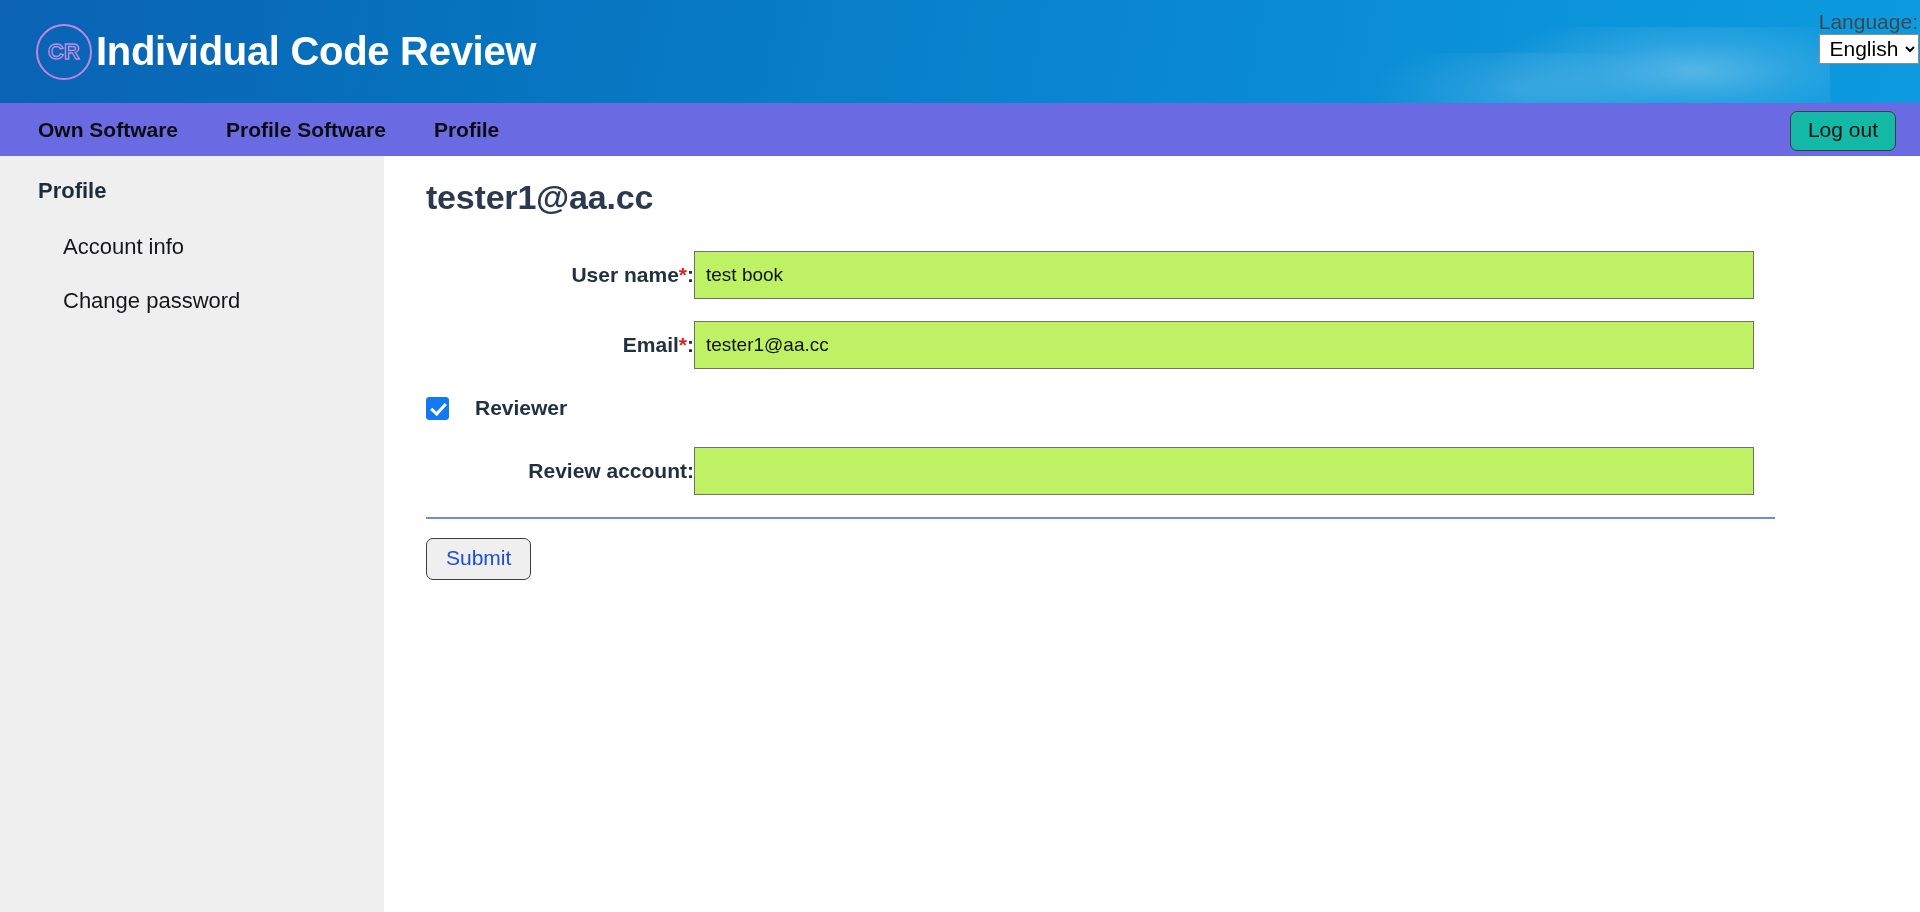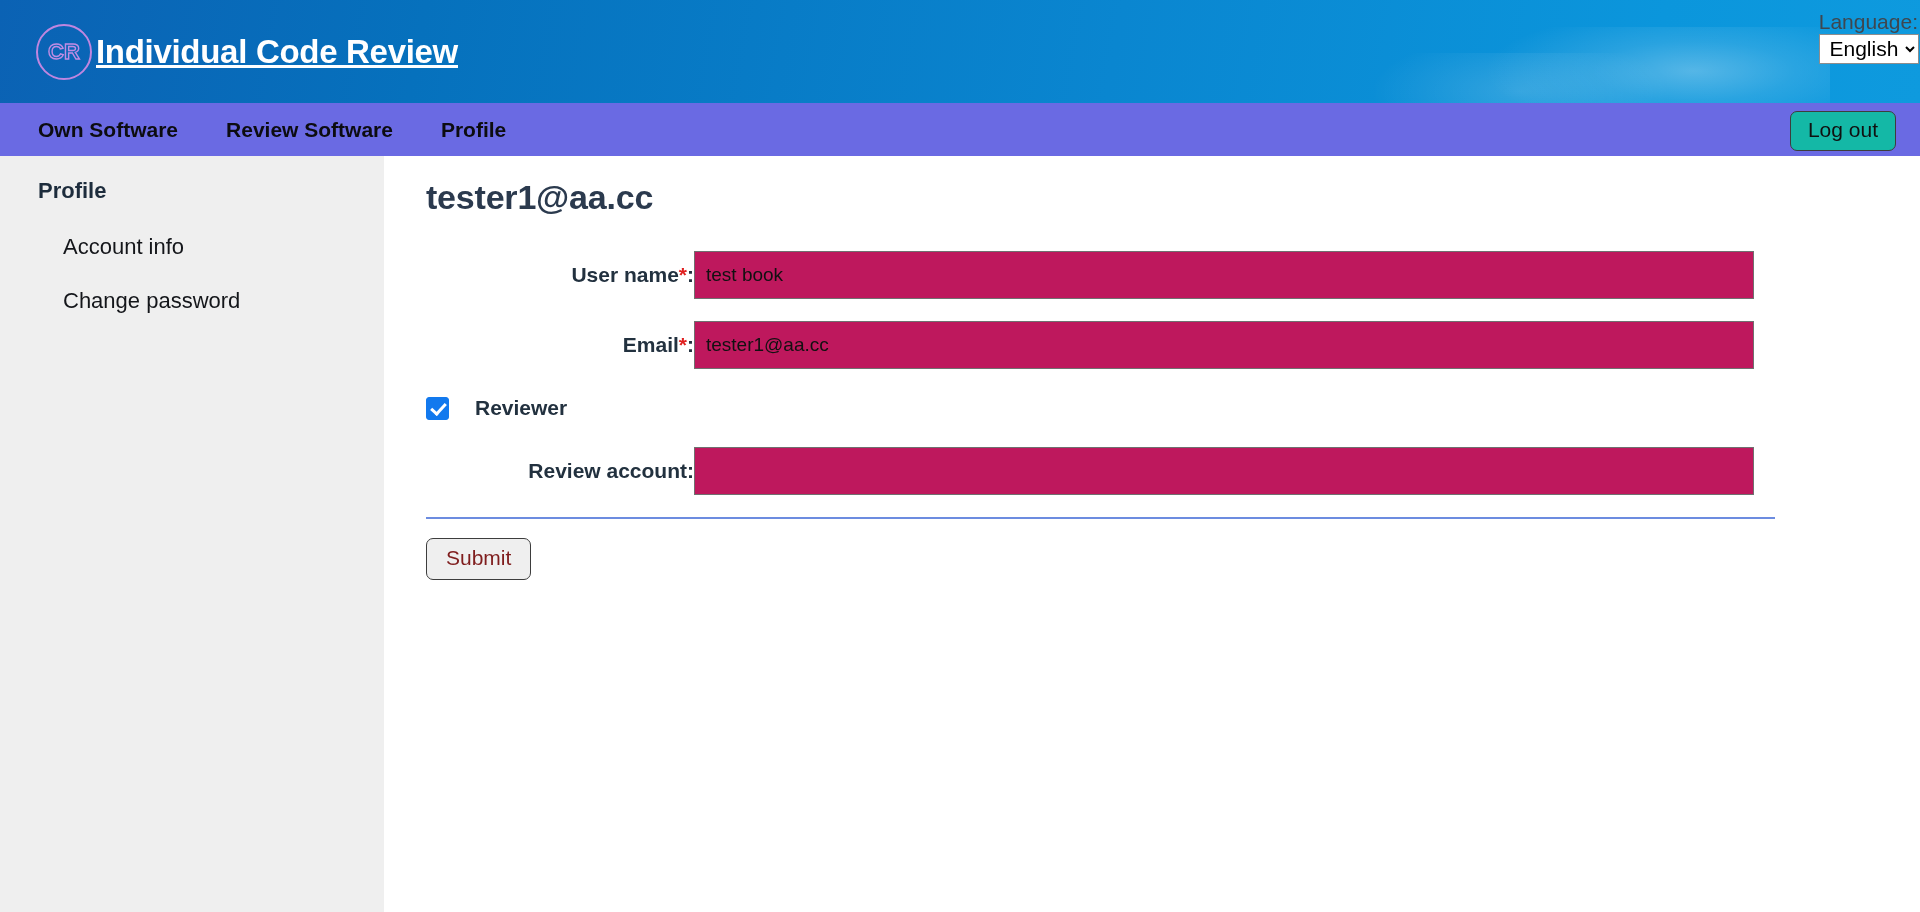--- a/index.html
+++ b/index.html
@@ -55,25 +55,24 @@
     border-radius: 50%;
     border: 2px solid #bf86e0;
     display: flex;
     align-items: center;
     justify-content: center;
     flex: none;
   }
   .logo-circle svg { display: block; }
   .brand-title {
     color: #ffffff;
-    font-size: 33px;
+    font-size: 40px;
     font-weight: bold;
     letter-spacing: -0.3px;
     white-space: nowrap;
-    text-decoration: underline;
   }
 
   .lang-wrap {
     position: absolute;
     right: 0px;
     top: 10px;
     display: flex;
     align-items: center;
     gap: 0px;
     white-space: nowrap;
@@ -201,21 +200,21 @@
   }
   .form-input {
     font-family: "Liberation Sans", sans-serif;
     font-size: 19px;
     color: #111111;
     width: 1060px;
     height: 48px;
     border: 1px solid #707070;
     border-radius: 0;
     padding: 0 11px;
-    background: #be185d;
+    background: #bef264;
     outline: none;
   }
 
   .check-row {
     display: flex;
     align-items: center;
     margin-bottom: 22px;
     padding-left: 5px;
     height: 34px;
   }
@@ -258,21 +257,21 @@
   .divider {
     width: 1349px;
     height: 2px;
     background: #6c8ce0;
     margin: 21px 0 19px 5px;
   }
 
   .submit-btn {
     font-family: "Liberation Sans", sans-serif;
     font-size: 21px;
-    color: #7f1d1d;
+    color: #1d4ed8;
     background: #efefef;
     border: 1.5px solid #3d3d3d;
     border-radius: 7px;
     padding: 6px 19px 8px 19px;
     margin-left: 5px;
     cursor: pointer;
     line-height: 1.25;
   }
 </style>
 </head>
@@ -295,21 +294,21 @@
     <span class="lang-label">Language:</span>
     <select class="lang-select">
       <option>English</option>
     </select>
   </div>
 </div>
 
 <div class="navbar">
   <div class="nav-items">
     <a class="nav-item" href="#">Own Software</a>
-    <a class="nav-item" href="#">Review Software</a>
+    <a class="nav-item" href="#">Profile Software</a>
     <a class="nav-item" href="#">Profile</a>
   </div>
   <button class="logout-btn">Log out</button>
 </div>
 
 <div class="page-body">
 
   <div class="sidebar">
     <div class="sidebar-title">Profile</div>
     <a class="sidebar-link" href="#">Account info</a>

